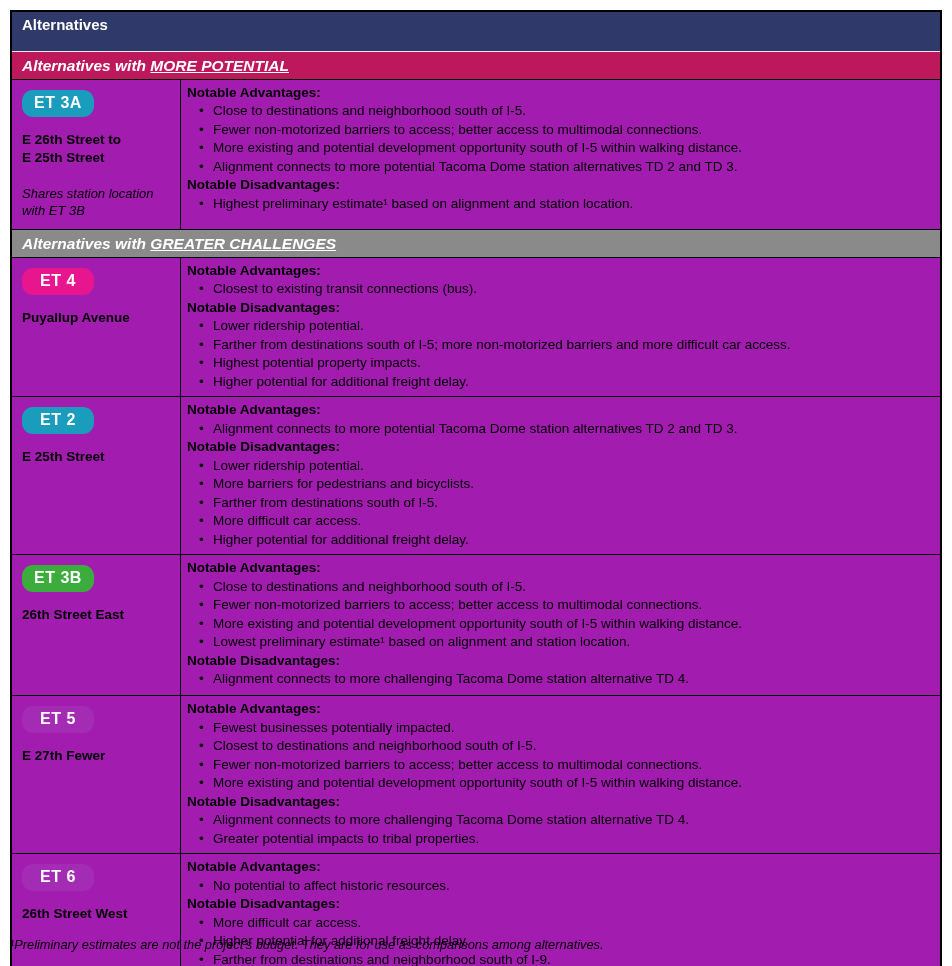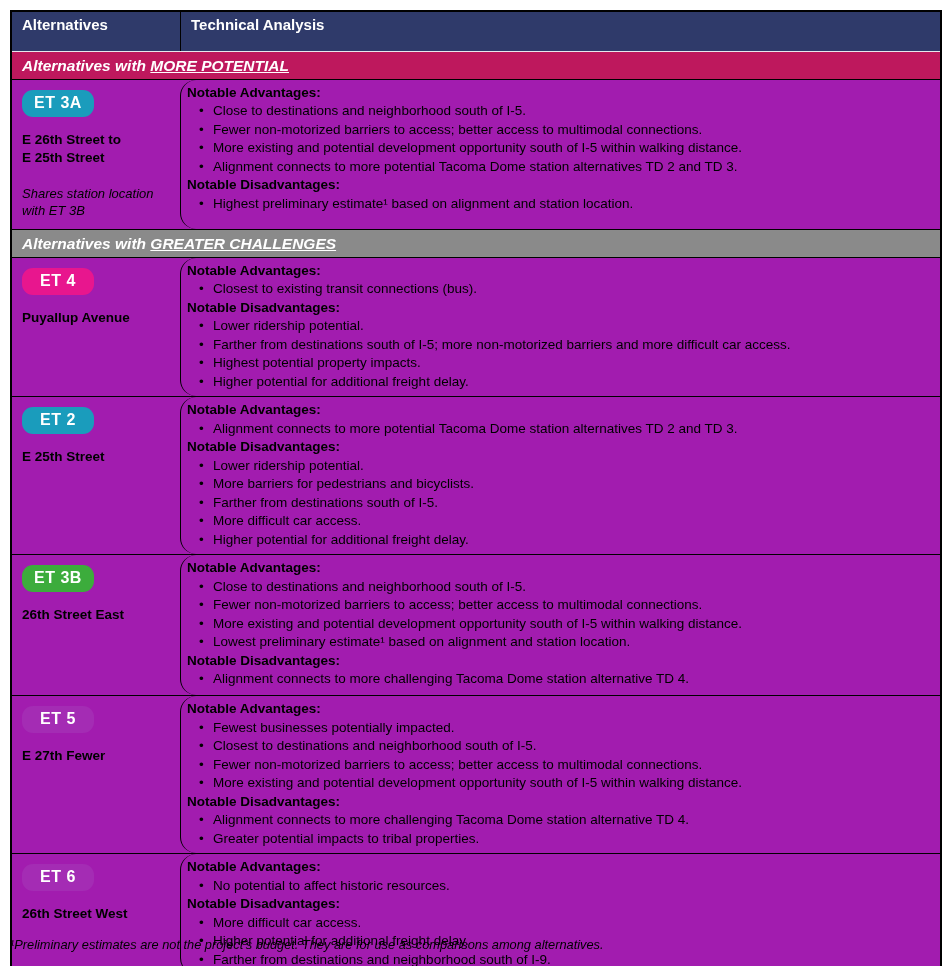--- a/index.html
+++ b/index.html
@@ -10,21 +10,21 @@
   .header-row { display: grid; grid-template-columns: 168px 1fr; background: #2F3A6A; color: #fff; height: 40px; border-bottom: 1px solid #e8e8ee; }
   .header-cell { font-weight: bold; font-size: 15px; padding: 4px 10px; }
   .header-cell.right { border-left: 1px solid #000; }
 
   .section-row { grid-column: 1 / -1; color: #fff; font-weight: bold; font-style: italic; font-size: 15.5px; padding: 5px 10px 4px 10px; border-bottom: 1px solid #000; }
   .section-emph { text-decoration: underline; }
 
   .data-row { display: grid; grid-template-columns: 168px 1fr; border-bottom: 1px solid #000; background: #a21caf; }
   .data-row:last-child { border-bottom: none; }
   .cell-left { padding: 10px 10px; }
-  .cell-right { border-left: 1px solid #000; padding: 4px 6px 5px 6px; border-radius: 16px; }
+  .cell-right { border-left: 1px solid #000; padding: 4px 6px 5px 6px; }
 
   .row-0 { min-height: 146px; }
   .row-1 { min-height: 129px; }
   .row-2 { min-height: 154px; }
   .row-3 { min-height: 141px; }
   .row-4 { min-height: 149px; }
   .row-5 { min-height: 113px; }
 
   .badge { display: inline-block; min-width: 72px; text-align: center; padding: 4px 12px 5px 12px; border-radius: 11px; color: #fff; font-weight: bold; font-size: 16px; letter-spacing: 0.5px; }
   .alt-name { font-weight: bold; font-size: 13.5px; line-height: 1.32; margin-top: 14px; white-space: pre-line; }
@@ -37,21 +37,20 @@
 
   .footnote { position: absolute; left: 10px; top: 937px; font-style: italic; font-size: 12.8px; }
 </style>
 </head>
 <body>
 
 <div class="page">
   <div class="analysis-table">
     <div class="header-row">
       <div class="header-cell">Alternatives</div>
-      <div class="header-cell right">Technical Analysis</div>
     </div>
     <div>
         <div class="section-row" style="background: #be185d;">
     <span>Alternatives with </span><span class="section-emph">MORE POTENTIAL</span>
   </div>
         <div class="data-row row-0">
     <div class="cell-left">
       <span class="badge" style="background: rgb(26, 156, 188);">ET 3A</span>
       <div class="alt-name">E 26th Street to
 E 25th Street</div>

